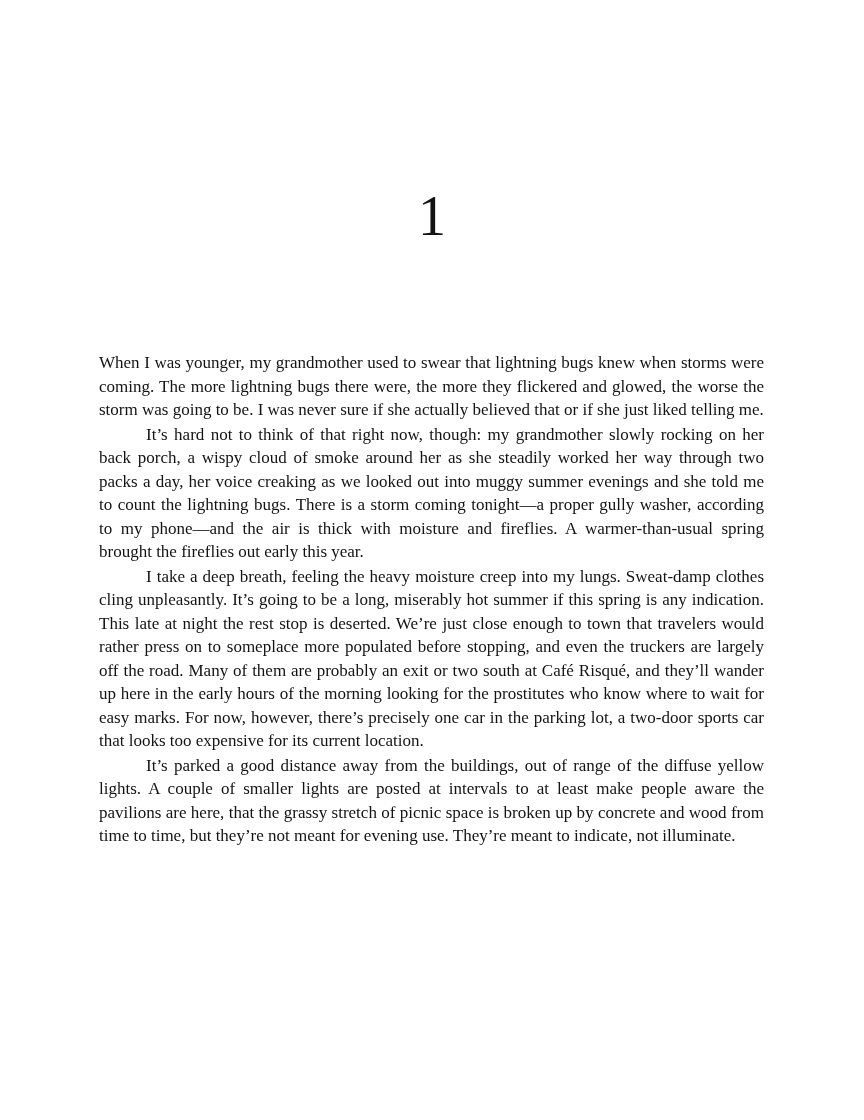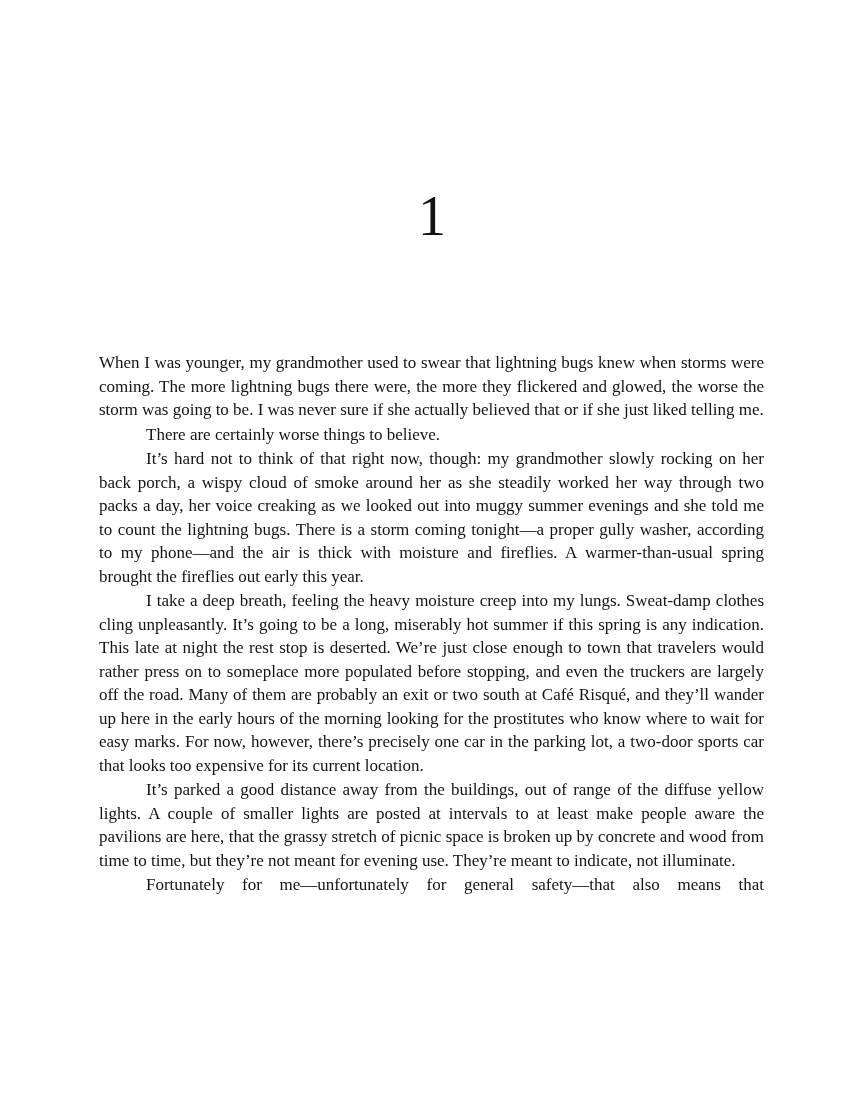--- a/index.html
+++ b/index.html
@@ -49,19 +49,17 @@
   }
 </style>
 </head>
 <body>
 
 <div class="page">
   <h1 class="chapter-number">1</h1>
 
   <main class="body-text">
     <p class="para">When I was younger, my grandmother used to swear that lightning bugs knew when storms were coming. The more lightning bugs there were, the more they flickered and glowed, the worse the storm was going to be. I was never sure if she actually believed that or if she just liked telling me.</p>
-    <p class="para indent">There are certainly worse things to believe.</p>
     <p class="para indent">It’s hard not to think of that right now, though: my grandmother slowly rocking on her back porch, a wispy cloud of smoke around her as she steadily worked her way through two packs a day, her voice creaking as we looked out into muggy summer evenings and she told me to count the lightning bugs. There is a storm coming tonight—a proper gully washer, according to my phone—and the air is thick with moisture and fireflies. A warmer-than-usual spring brought the fireflies out early this year.</p>
     <p class="para indent">I take a deep breath, feeling the heavy moisture creep into my lungs. Sweat-damp clothes cling unpleasantly. It’s going to be a long, miserably hot summer if this spring is any indication. This late at night the rest stop is deserted. We’re just close enough to town that travelers would rather press on to someplace more populated before stopping, and even the truckers are largely off the road. Many of them are probably an exit or two south at Café Risqué, and they’ll wander up here in the early hours of the morning looking for the prostitutes who know where to wait for easy marks. For now, however, there’s precisely one car in the parking lot, a two-door sports car that looks too expensive for its current location.</p>
     <p class="para indent">It’s parked a good distance away from the buildings, out of range of the diffuse yellow lights. A couple of smaller lights are posted at intervals to at least make people aware the pavilions are here, that the grassy stretch of picnic space is broken up by concrete and wood from time to time, but they’re not meant for evening use. They’re meant to indicate, not illuminate.</p>
-    <p class="para indent continue">Fortunately for me—unfortunately for general safety—that also means that</p>
   </main>
 </div>
 
 </body></html>

